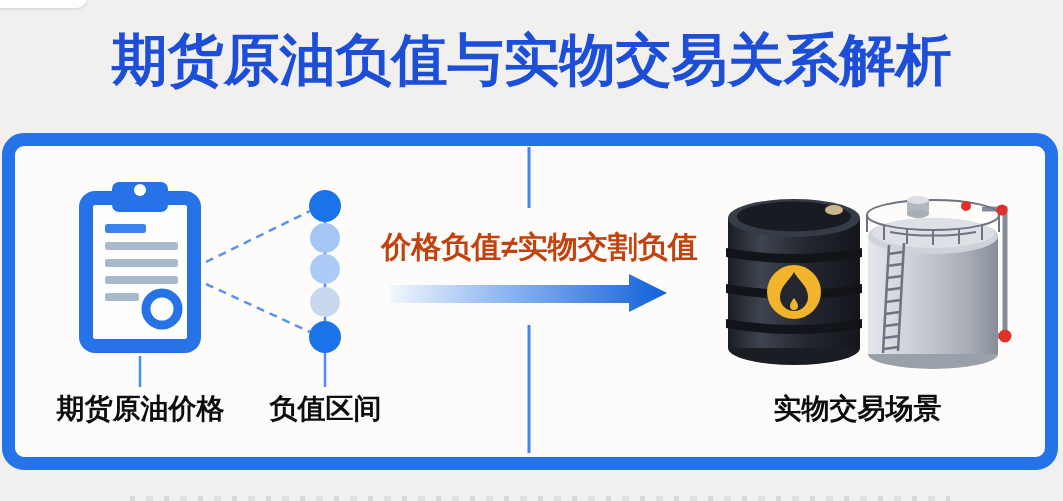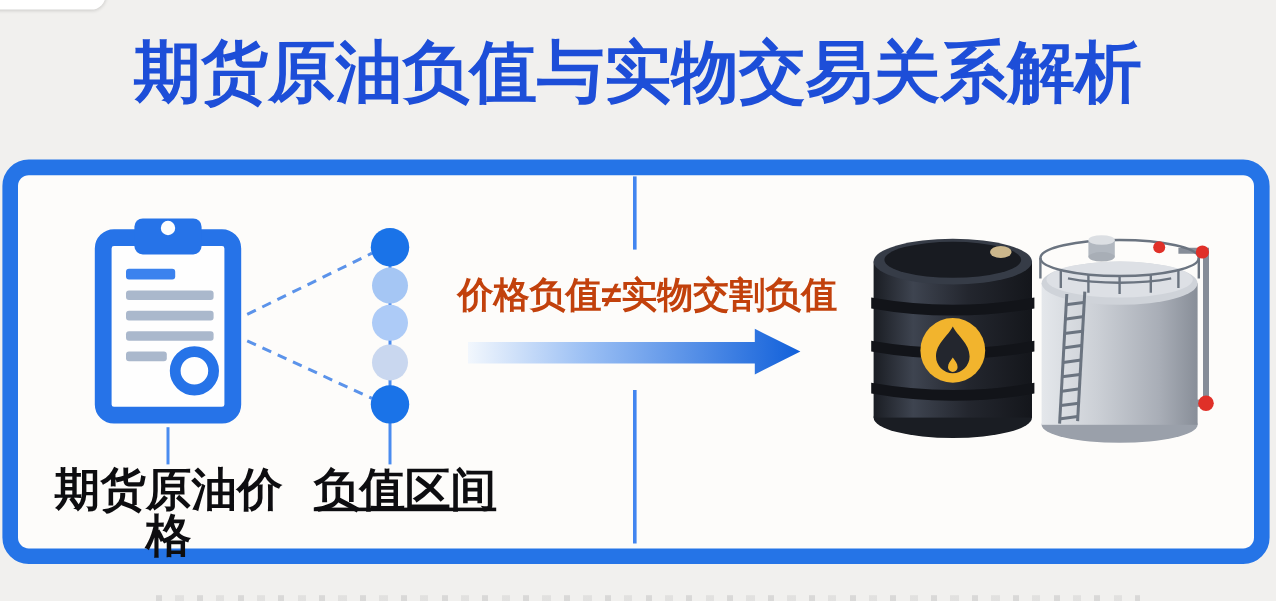--- a/index.html
+++ b/index.html
@@ -38,25 +38,25 @@
     border-radius: 22px;
   }
 
   .overlay { position: absolute; left: 0; top: 0; width: 1063px; height: 501px; }
 
   .icon-abs { position: absolute; }
 
   
   .caption {
     position: absolute; top: 390px; height: 38px;
-    font-size: 38px; line-height: 38px; font-weight: 800; color: #0d0d10;
+    font-size: 28px; line-height: 38px; font-weight: 800; color: #0d0d10;
     text-align: center;
   }
   .caption-futures { left: 28px;  width: 225px; }
-  .caption-range   { left: 255px; width: 165px; text-decoration: underline; }
+  .caption-range   { left: 243px; width: 165px; }
   .caption-scene   { left: 745px; width: 225px; }
 
   .relation-text {
     position: absolute; left: 362px; top: 229px; width: 355px;
     text-align: center;
     font-size: 30px; line-height: 36px; font-weight: 800; color: #c2410c;
   }
 
   
   .bottom-faint {
@@ -192,15 +192,16 @@
 
     <rect x="130" y="145" width="12" height="6" fill="#8a919b"></rect>
     <circle cx="104" cy="18" r="5" fill="#e03028"></circle>
     <circle cx="140" cy="22" r="5.5" fill="#e03028"></circle>
     <circle cx="143" cy="148" r="6.5" fill="#e03028"></circle>
   </svg>
 
   <div class="relation-text">价格负值≠实物交割负值</div>
   <div class="caption caption-futures">期货原油价格</div>
   <div class="caption caption-range">负值区间</div>
+  <div class="caption caption-scene">实物交易场景</div>
 
   <div class="bottom-faint"></div>
 </div>
 
 </body></html>

